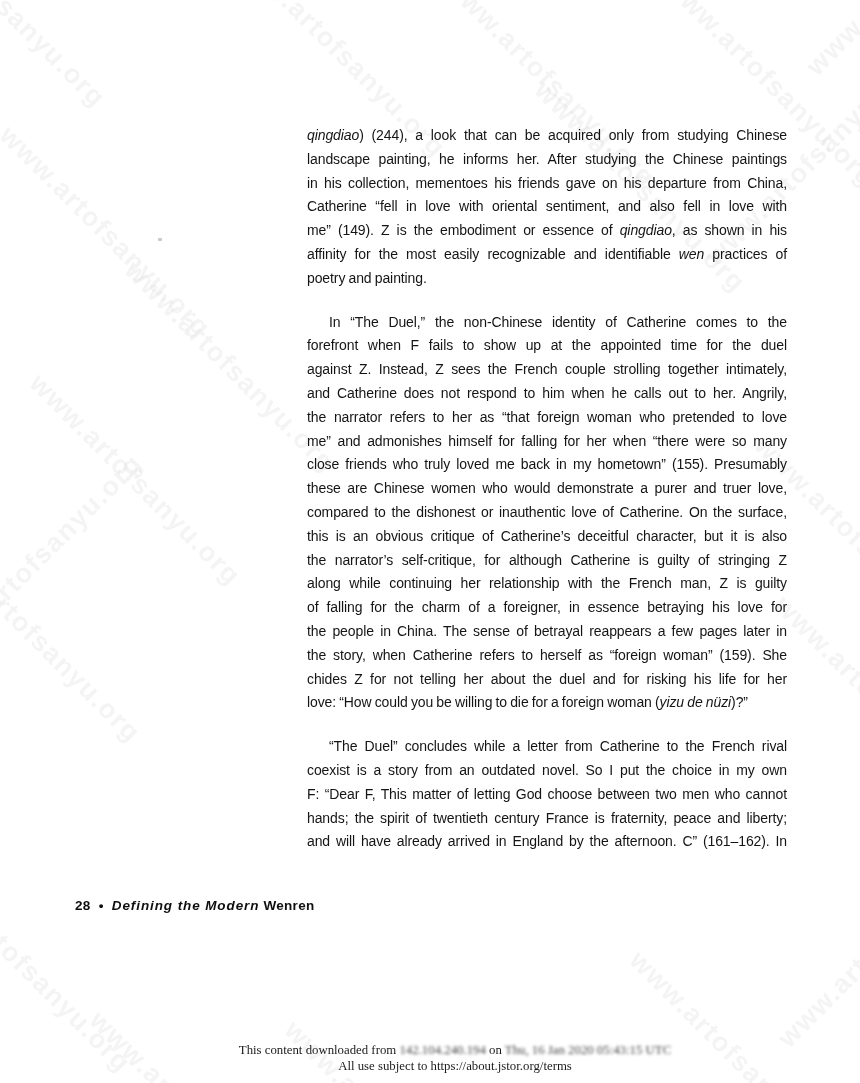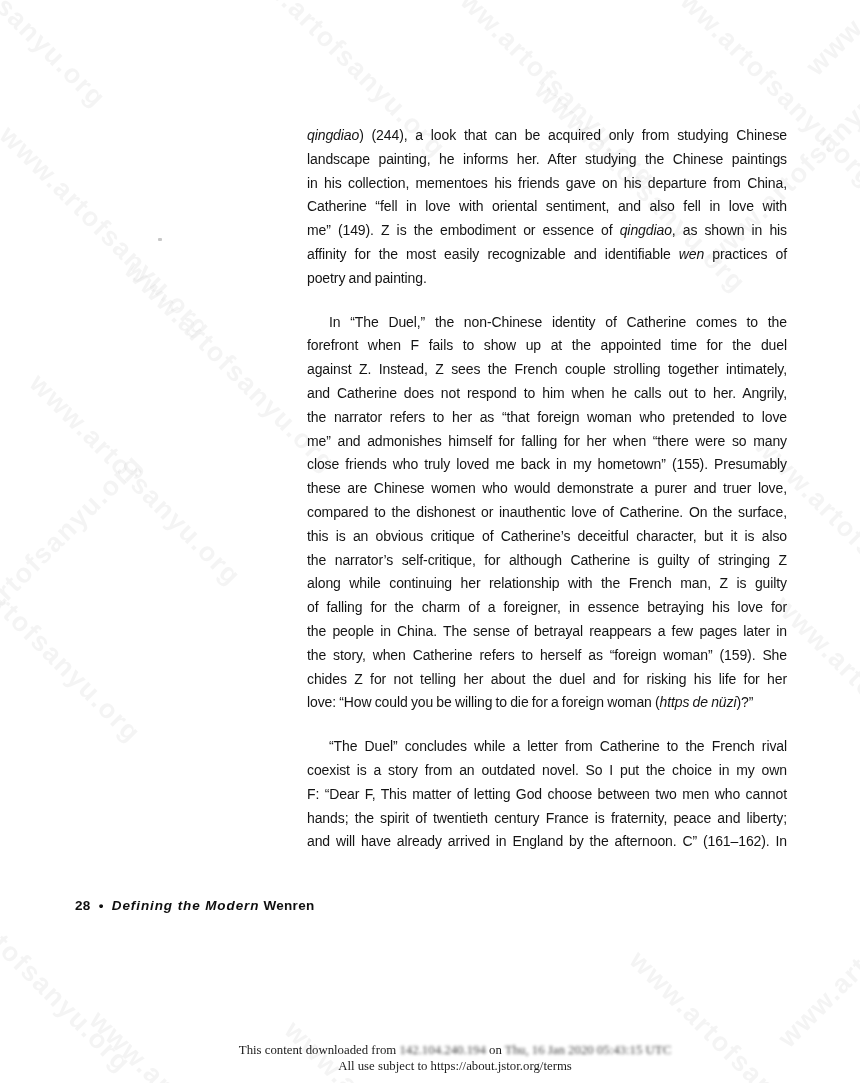--- a/index.html
+++ b/index.html
@@ -120,21 +120,21 @@
       <div class="line"><span>close friends who truly loved me back in my hometown” (155). Presumably</span></div>
       <div class="line"><span>these are Chinese women who would demonstrate a purer and truer love,</span></div>
       <div class="line"><span>compared to the dishonest or inauthentic love of Catherine. On the surface,</span></div>
       <div class="line"><span>this is an obvious critique of Catherine’s deceitful character, but it is also</span></div>
       <div class="line"><span>the narrator’s self-critique, for although Catherine is guilty of stringing Z</span></div>
       <div class="line"><span>along while continuing her relationship with the French man, Z is guilty</span></div>
       <div class="line"><span>of falling for the charm of a foreigner, in essence betraying his love for</span></div>
       <div class="line"><span>the people in China. The sense of betrayal reappears a few pages later in</span></div>
       <div class="line"><span>the story, when Catherine refers to herself as “foreign woman” (159). She</span></div>
       <div class="line"><span>chides Z for not telling her about the duel and for risking his life for her</span></div>
-      <div class="line endline"><span>love: “How could you be willing to die for a foreign woman (</span><i>https de nüzi</i><span>)?”</span></div>
+      <div class="line endline"><span>love: “How could you be willing to die for a foreign woman (</span><i>yizu de nüzi</i><span>)?”</span></div>
       <div class="line indent"><span>“The Duel” concludes while a letter from Catherine to the French rival</span></div>
       <div class="line"><span>coexist is a story from an outdated novel. So I put the choice in my own</span></div>
       <div class="line"><span>F: “Dear F, This matter of letting God choose between two men who cannot</span></div>
       <div class="line"><span>hands; the spirit of twentieth century France is fraternity, peace and liberty;</span></div>
       <div class="line"><span>and will have already arrived in England by the afternoon. C” (161–162). In</span></div>
     </div>
 
   <div class="running-footer">
     <span>28</span>
     <span class="run-sep">•</span>

